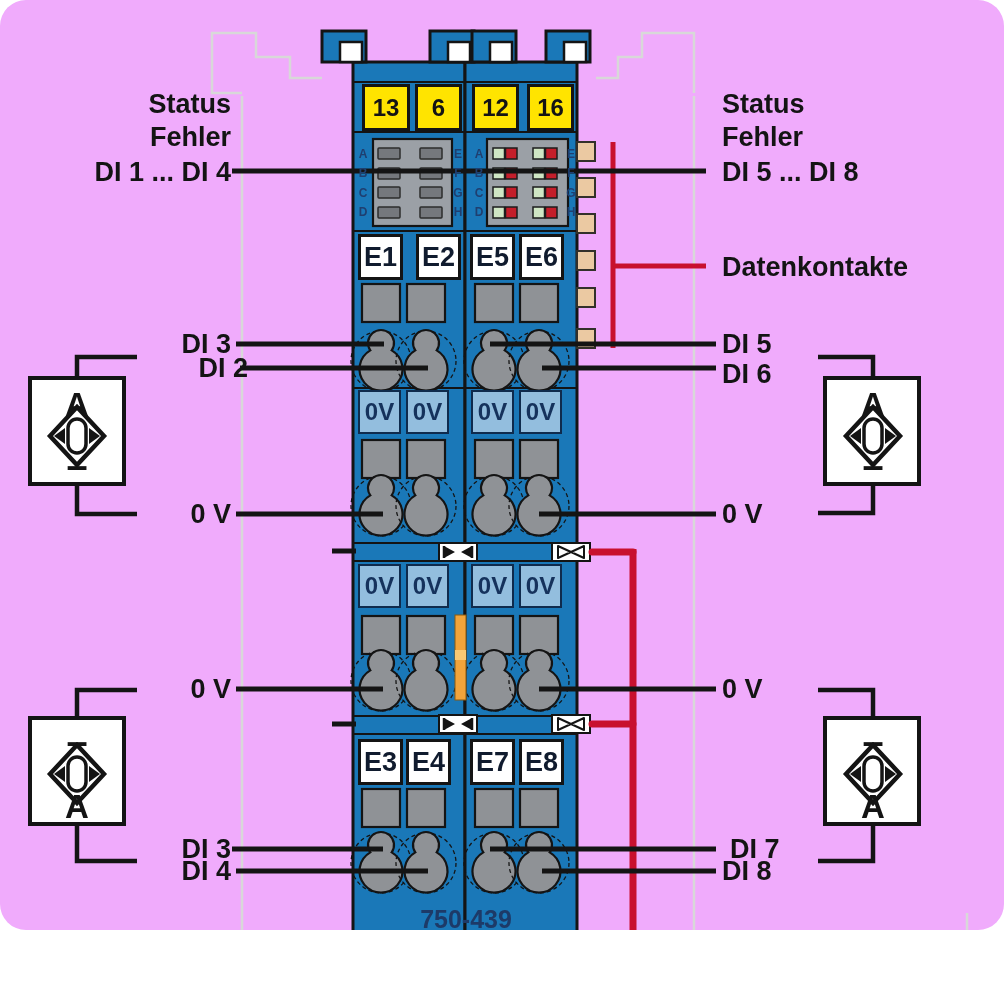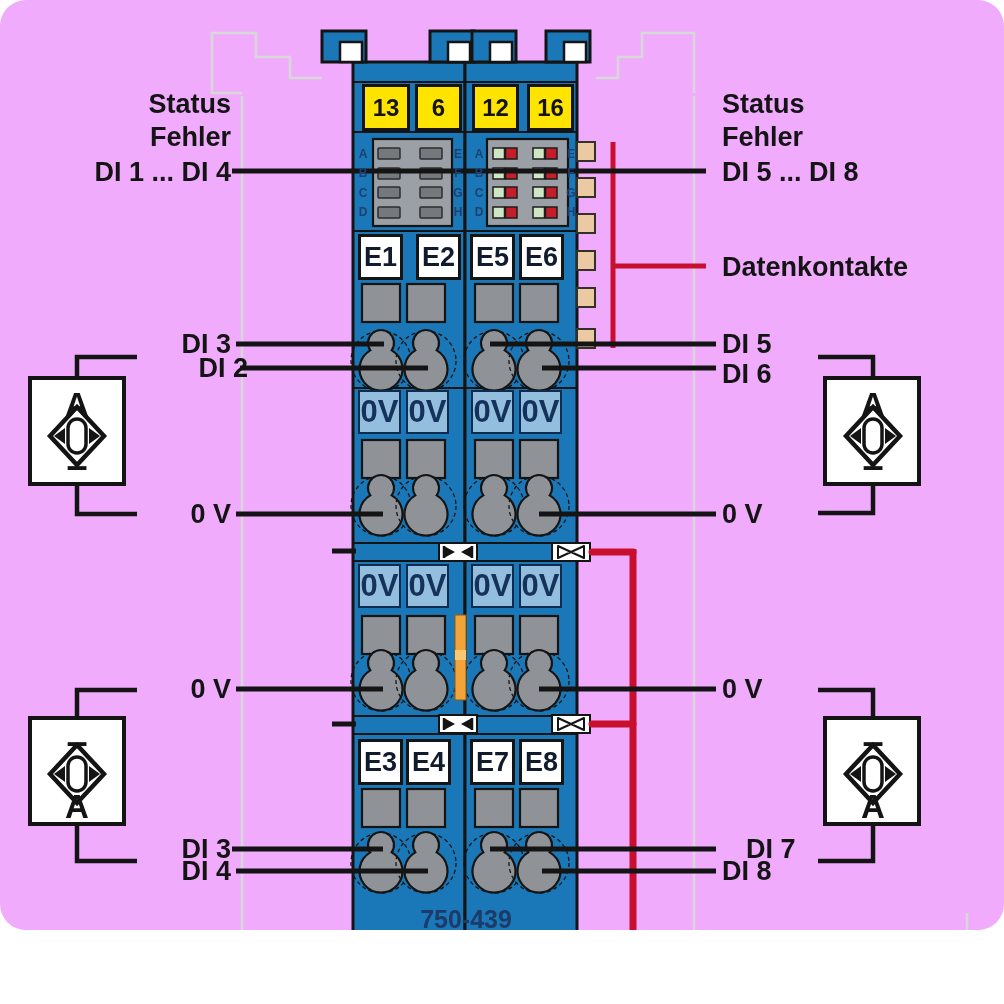--- a/index.html
+++ b/index.html
@@ -8,21 +8,21 @@
   svg.layer { position:absolute; left:0; top:0; }
 
   .lbl { position:absolute; font-weight:700; font-size:27px; color:#141414;
          white-space:nowrap; line-height:28px; }
   .lblL { text-align:right; }
 
   .box { position:absolute; box-sizing:border-box; display:flex; align-items:center;
          justify-content:center; font-weight:700; }
   .chan  { background:#ffe400; border:3px solid #141414; color:#141414; font-size:24px; }
   .ebox  { background:#ffffff; border:3px solid #141414; color:#101b2e; font-size:27px; }
-  .ovbox { background:#93bede; border:2px solid #0f2b4d; color:#15325c; font-size:31px; }
+  .ovbox { background:#93bede; border:2px solid #0f2b4d; color:#15325c; font-size:24px; }
 
   .letter { position:absolute; transform:translate(-50%,-50%); font-weight:700;
             font-size:12px; color:#1f3f70; line-height:12px; }
   .pn   { position:absolute; transform:translate(-50%,-50%); font-weight:700;
           font-size:25px; color:#1d3a68; white-space:nowrap; }
   .amp  { position:absolute; transform:translate(-50%,-50%); font-weight:700;
           font-size:33px; color:#141414; line-height:33px; }
   .minus{ position:absolute; transform:translate(-50%,-50%); font-weight:700;
           font-size:38px; color:#141414; line-height:12px; }
 </style>
@@ -245,21 +245,21 @@
 <div class="lbl lblL" style="right:773px; top:857px">DI 4</div>
 
 <div class="lbl" style="left:722px; top:90px">Status</div>
 <div class="lbl" style="left:722px; top:123px">Fehler</div>
 <div class="lbl" style="left:722px; top:158px">DI 5 ... DI 8</div>
 <div class="lbl" style="left:722px; top:253px">Datenkontakte</div>
 <div class="lbl" style="left:722px; top:330px">DI 5</div>
 <div class="lbl" style="left:722px; top:360px">DI 6</div>
 <div class="lbl" style="left:722px; top:500px">0 V</div>
 <div class="lbl" style="left:722px; top:675px">0 V</div>
-<div class="lbl" style="left:746px; top:835px">DI 7</div>
+<div class="lbl" style="left:730px; top:835px">DI 7</div>
 <div class="lbl" style="left:722px; top:857px">DI 8</div>
 
 <div class="box chan" style="left:362px; top:84px; width:48px; height:47px">13</div>
 <div class="box chan" style="left:415px; top:84px; width:47px; height:47px">6</div>
 <div class="box chan" style="left:472px; top:84px; width:47px; height:47px">12</div>
 <div class="box chan" style="left:527px; top:84px; width:47px; height:47px">16</div>
 
 <div class="letter" style="left:363px; top:154px">A</div>
 <div class="letter" style="left:363px; top:173px">B</div>
 <div class="letter" style="left:363px; top:193px">C</div>

